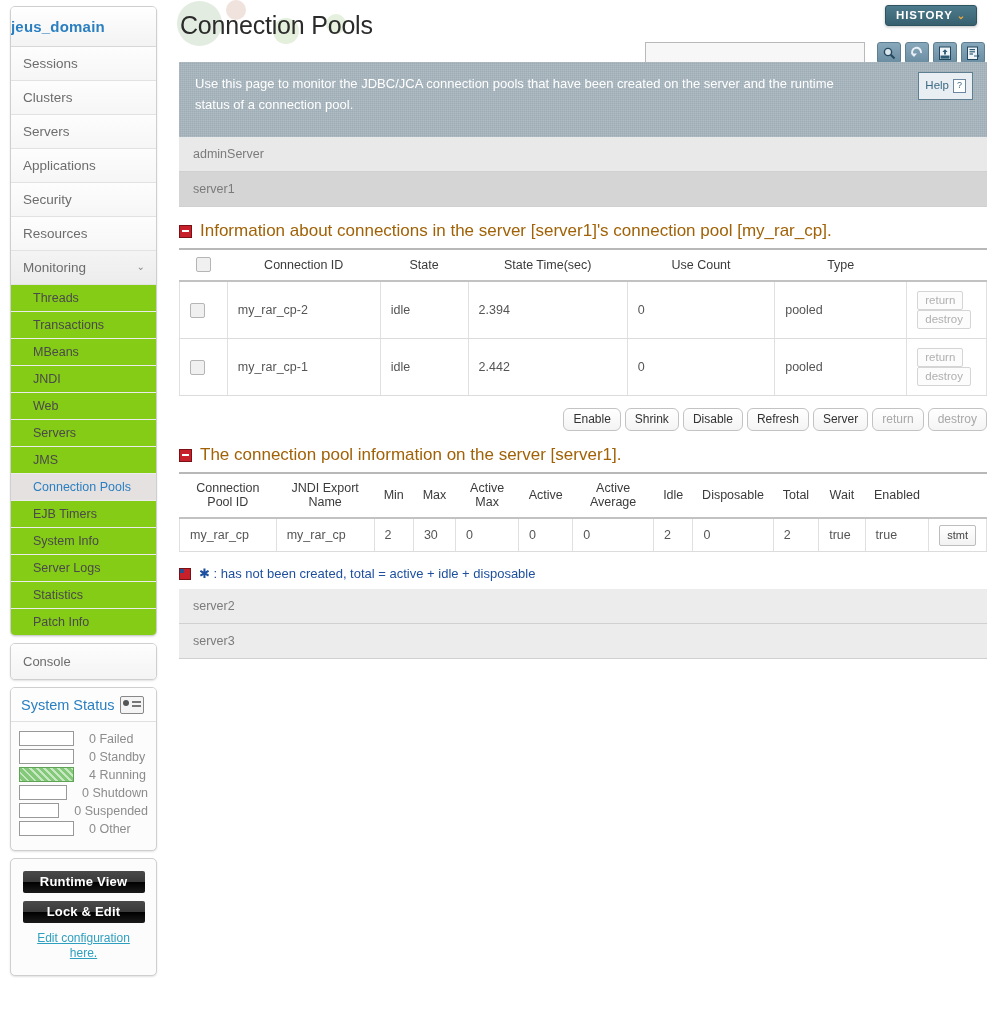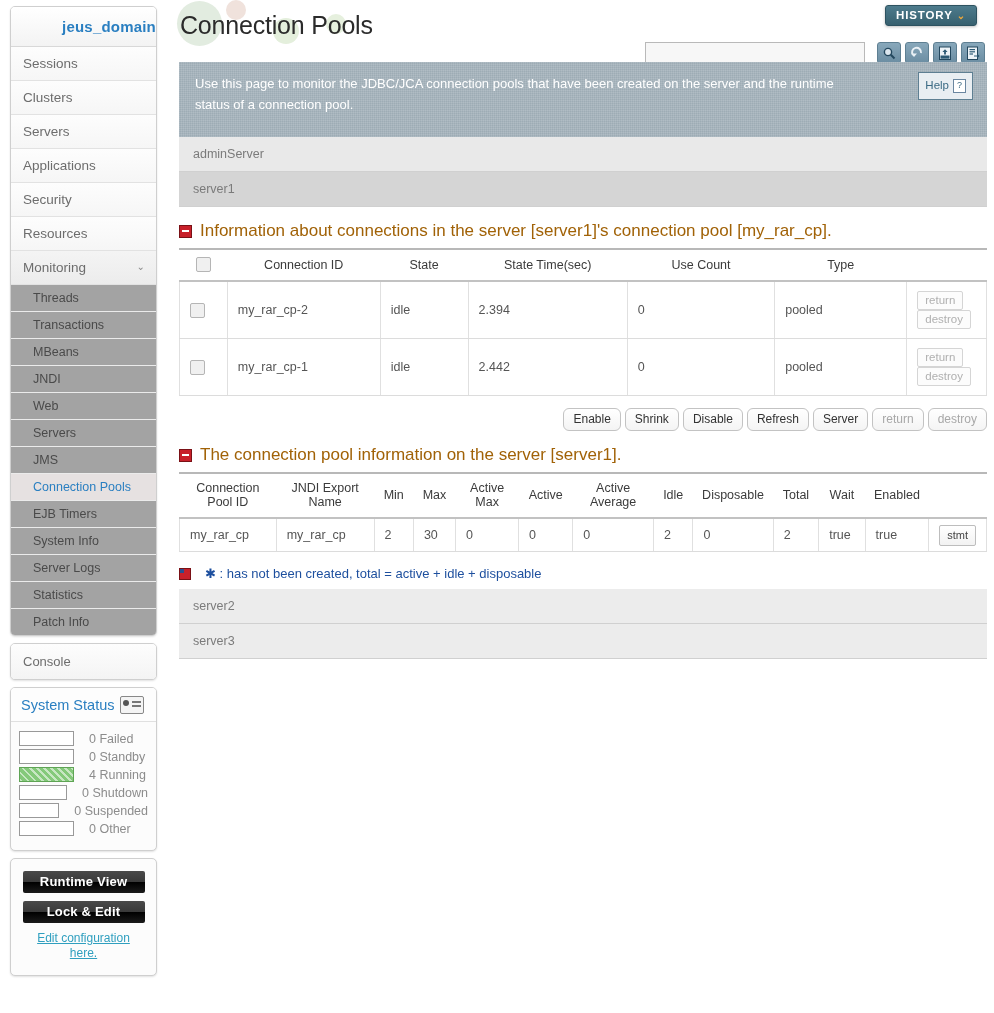--- a/index.html
+++ b/index.html
@@ -18,21 +18,21 @@
   }
   .panel {
     background: #fcfcfc;
     border: 1px solid #cfcfcf;
     border-radius: 5px;
     box-shadow: 0 1px 2px rgba(0,0,0,0.12);
     overflow: hidden;
     margin-bottom: 7px;
   }
   .domain-title {
-    text-align: right;
+    text-align: left;
     padding: 11px 0 11px;
     font-size: 15px;
     font-weight: bold;
     color: #2a7fc1;
     background: linear-gradient(#ffffff, #f3f3f3);
     border-bottom: 1px solid #d8d8d8;
     letter-spacing: .2px;
   }
   .nav-item {
     padding: 9px 12px;
@@ -43,21 +43,21 @@
     cursor: pointer;
     position: relative;
   }
   .nav-item:last-child { border-bottom: none; }
   .nav-item.expanded { background: linear-gradient(#f4f4f4, #ececec); }
   .chev {
     position: absolute; right: 11px; top: 50%;
     transform: translateY(-60%);
     font-size: 10px; color: #8a8a8a;
   }
-  .submenu { background: #a3a3a3; }
+  .submenu { background: #84cc16; }
   .sub-item {
     padding: 6px 12px 6px 22px;
     font-size: 12.5px;
     color: #4a4a4a;
     border-bottom: 1px solid #ebebeb;
     cursor: pointer;
   }
   .sub-item:last-child { border-bottom: none; }
   .sub-item.active {
     background: #e6e1e1;
@@ -300,21 +300,21 @@
   }
   .act-btn.dim { color: #a8a8a8; }
   .stmt-btn {
     border: 1px solid #bdbdbd;
     background: linear-gradient(#ffffff, #f2f2f2);
     color: #444; font-size: 11px;
     padding: 3px 7px 4px; border-radius: 2px;
     cursor: pointer;
   }
   .legend {
-    display: flex; align-items: center; gap: 14px;
+    display: flex; align-items: center; gap: 8px;
     margin: 14px 7px 8px 9px;
     font-size: 13px; color: #1d4f9e;
   }
   .legend .tgl2 {
     width: 10px; height: 10px; background: #c8202a;
     border: 1px solid #7a1116; position: relative; flex: none;
   }
   .legend .tgl2:after {
     content:""; position:absolute;left:0;top:0;width:4px;height:4px;background:#2a4f8e;
   }

